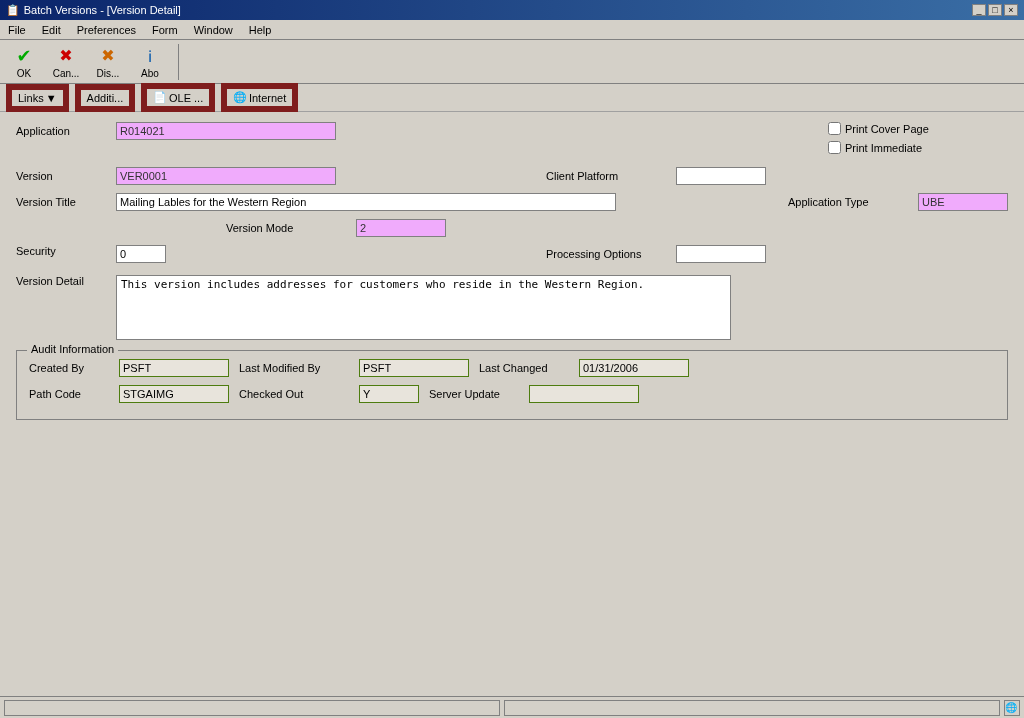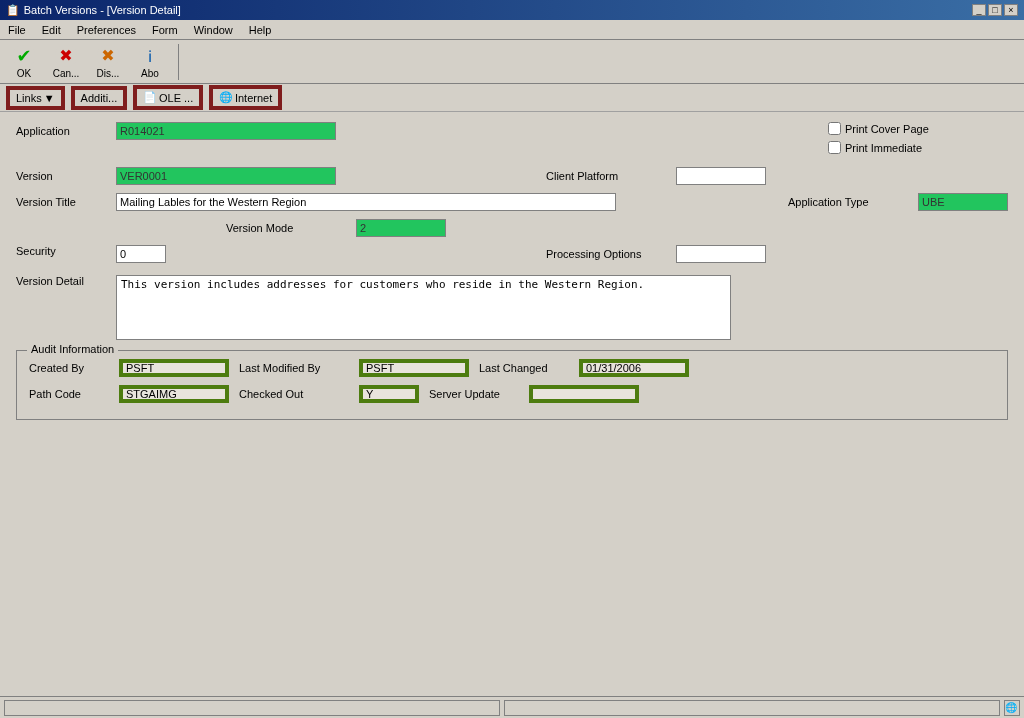--- a/index.html
+++ b/index.html
@@ -86,21 +86,21 @@
       border-bottom: 1px solid #a0a0a0;
       display: flex;
       align-items: center;
       padding: 2px 6px;
       gap: 6px;
       height: 28px;
     }
     .link-btn {
       display: flex; align-items: center; gap: 2px;
       background: #d4d0c8;
-      border: 4px solid #7f1d1d;
+      border: 6px solid #7f1d1d;
       padding: 2px 6px;
       cursor: pointer;
       font-size: 11px;
     }
 
     
     .main-content {
       background: #d4d0c8;
       padding: 10px 16px;
       height: calc(718px - 20px - 20px - 44px - 28px - 22px);
@@ -113,21 +113,21 @@
       text-align: left;
     }
     .form-input {
       background: #fff;
       border: 1px solid #808080;
       padding: 1px 3px;
       font-size: 11px;
       height: 18px;
     }
     .form-input.readonly {
-      background: #22c55e;
+      background: #f0abfc;
       color: #333;
     }
     .form-input.wide { width: 220px; }
     .form-input.medium { width: 100px; }
     .form-input.small { width: 50px; }
 
     .checkbox-group {
       display: flex;
       flex-direction: column;
       gap: 6px;
@@ -169,21 +169,21 @@
     }
     .audit-row {
       display: flex;
       align-items: center;
       margin-bottom: 8px;
       gap: 10px;
     }
     .audit-label { font-size: 11px; width: 80px; }
     .audit-input {
       background: #e8e4dc;
-      border: 4px solid #4d7c0f;
+      border: 1px solid #4d7c0f;
       padding: 1px 3px;
       font-size: 11px;
       height: 18px;
       width: 110px;
     }
 
     
     .status-bar {
       position: fixed;
       bottom: 0;

